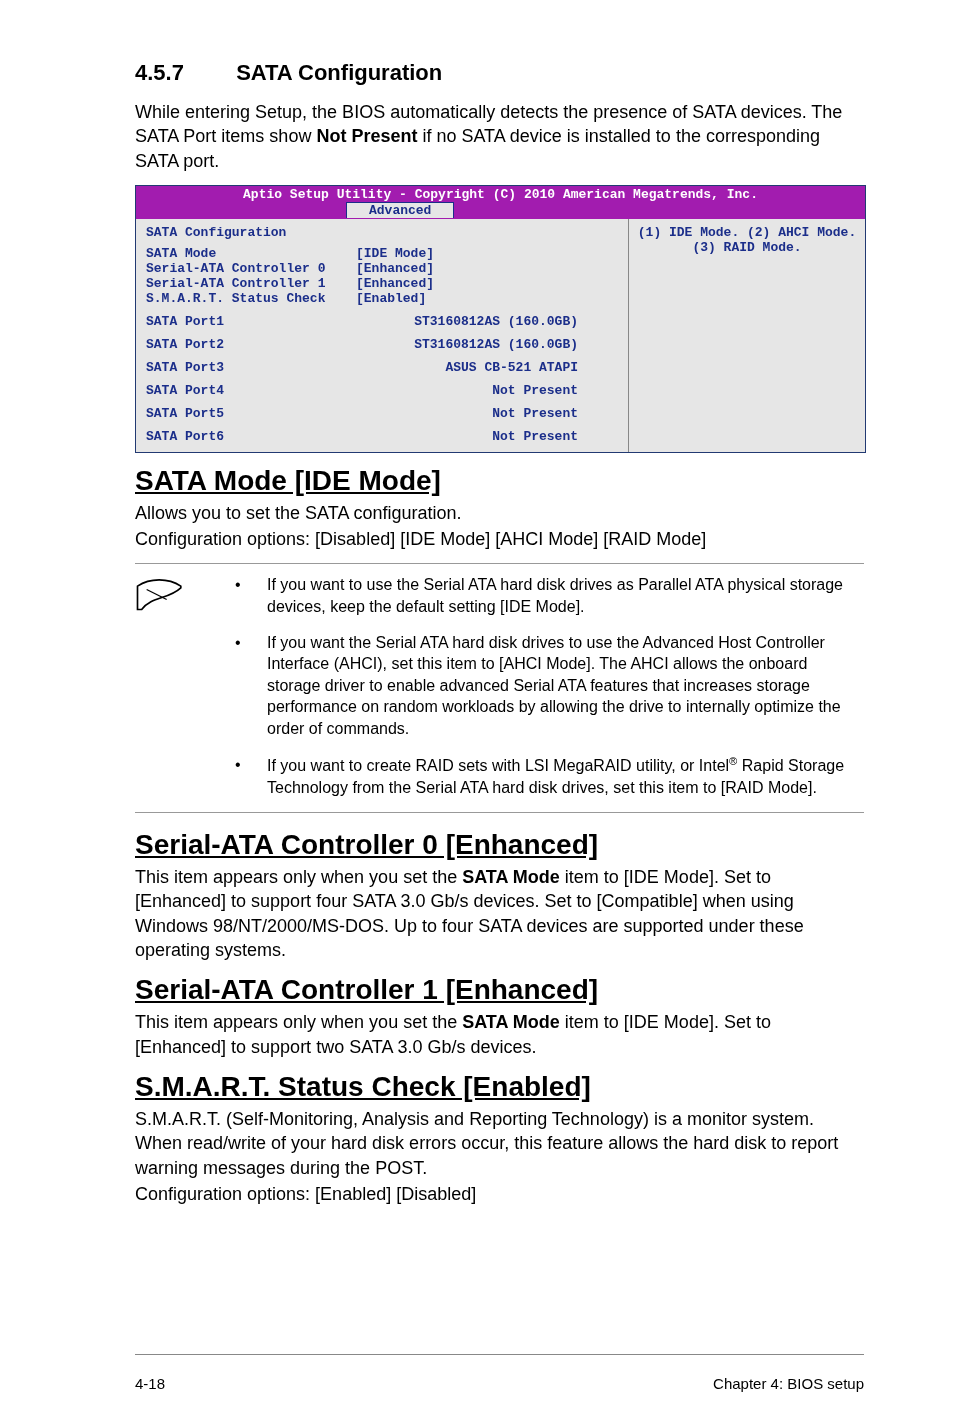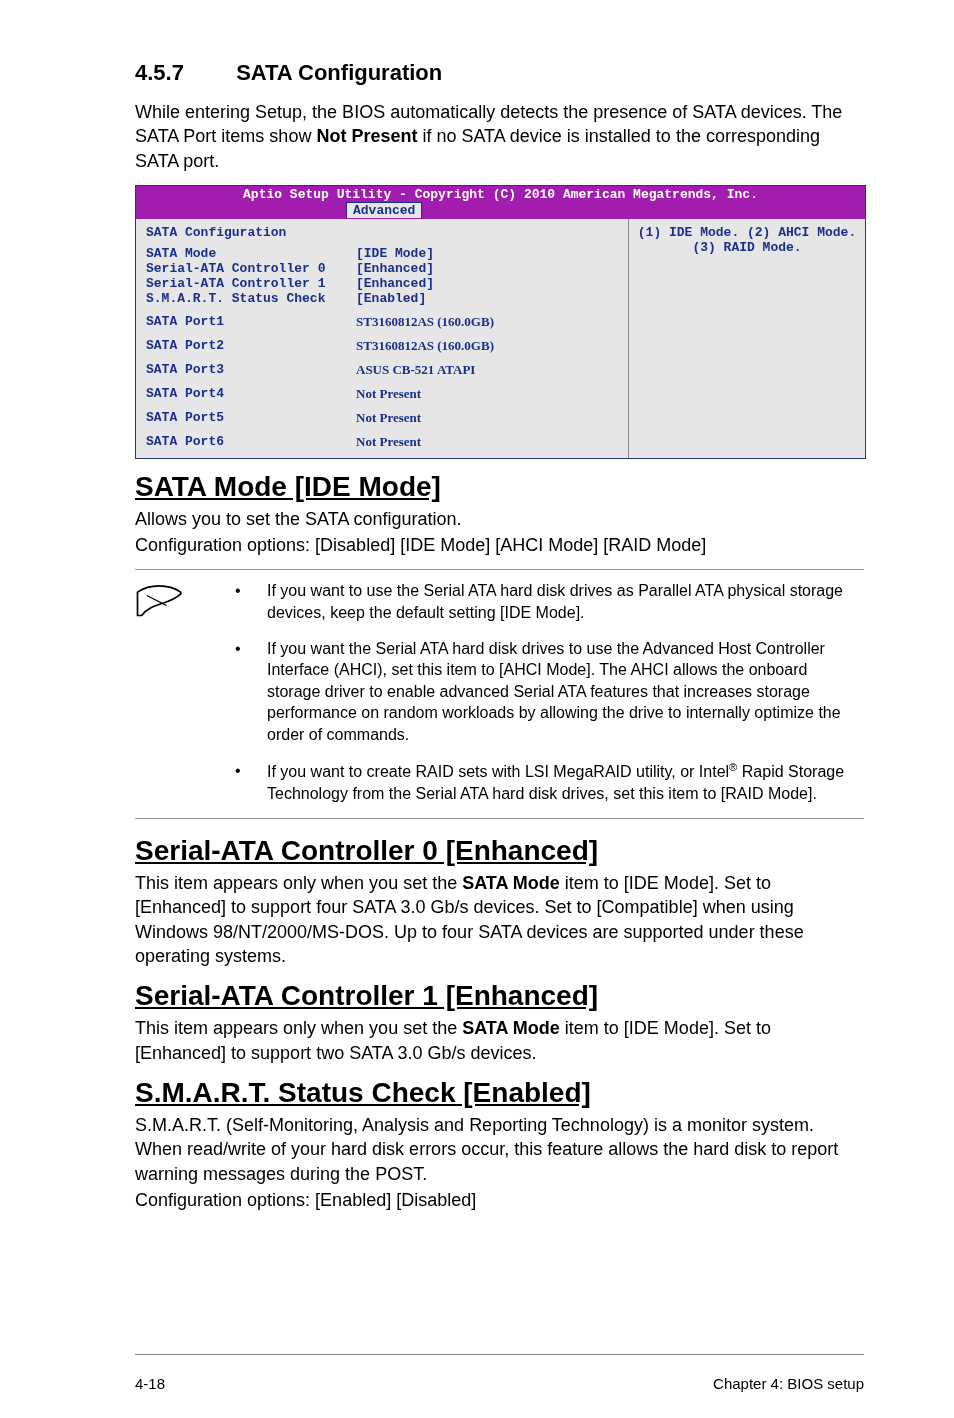--- a/index.html
+++ b/index.html
@@ -44,42 +44,42 @@
     font-weight: bold;
     padding: 1px 0;
   }
   .bios-header .center { text-align: center; }
   .bios-tab {
     display: inline-block;
     background: #e6e6e6;
     color: #1b2e8a;
     border: 1px solid #1b2e8a;
     border-bottom: none;
-    padding: 0 6px;
+    padding: 0 22px;
     margin-left: 210px;
   }
   .bios-body {
     background: #e6e6e6;
     display: flex;
     align-items: stretch;
   }
   .bios-left {
     flex: 1 1 auto;
     border-right: 1px solid #888;
     padding: 6px 10px 8px 10px;
   }
   .bios-right {
     width: 220px;
     padding: 6px 8px;
     text-align: center;
   }
   .bios-row { display: flex; margin: 0; }
   .bios-row .k { width: 210px; }
   .bios-row .v { flex: 1; }
-  .bios-row.port .v { text-align: left; padding-right: 40px; font-family: Liberation Serif, serif; }
+  .bios-row.port .v { text-align: right; padding-right: 40px; }
   .bios-left .group2 { margin-top: 10px; }
   .bios-left .port { margin-top: 8px; }
 
   h3.sub {
     font-size: 28px;
     font-weight: bold;
     margin: 12px 0 4px 0;
     text-decoration: underline;
   }
 

